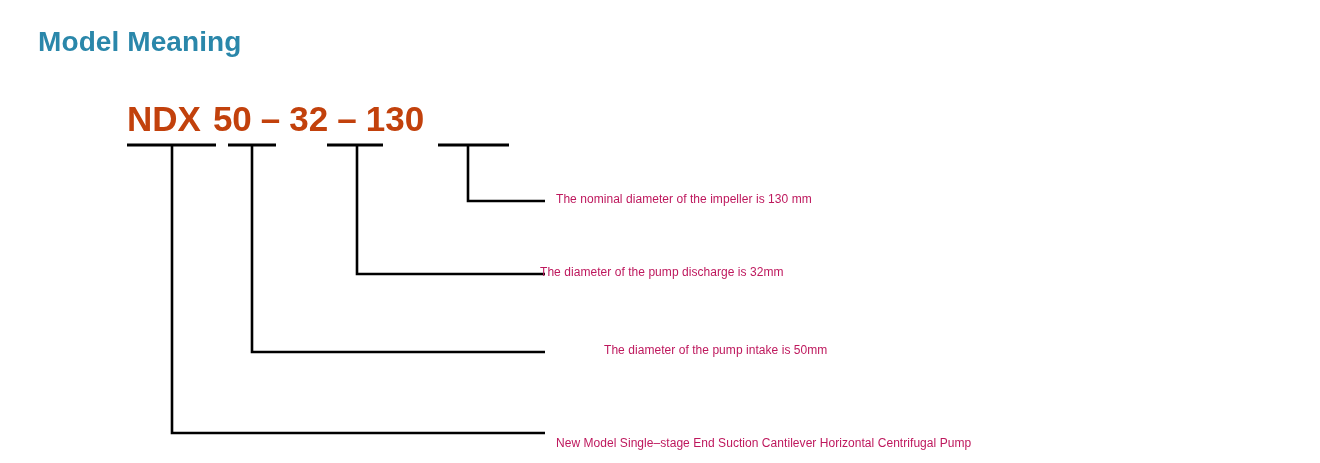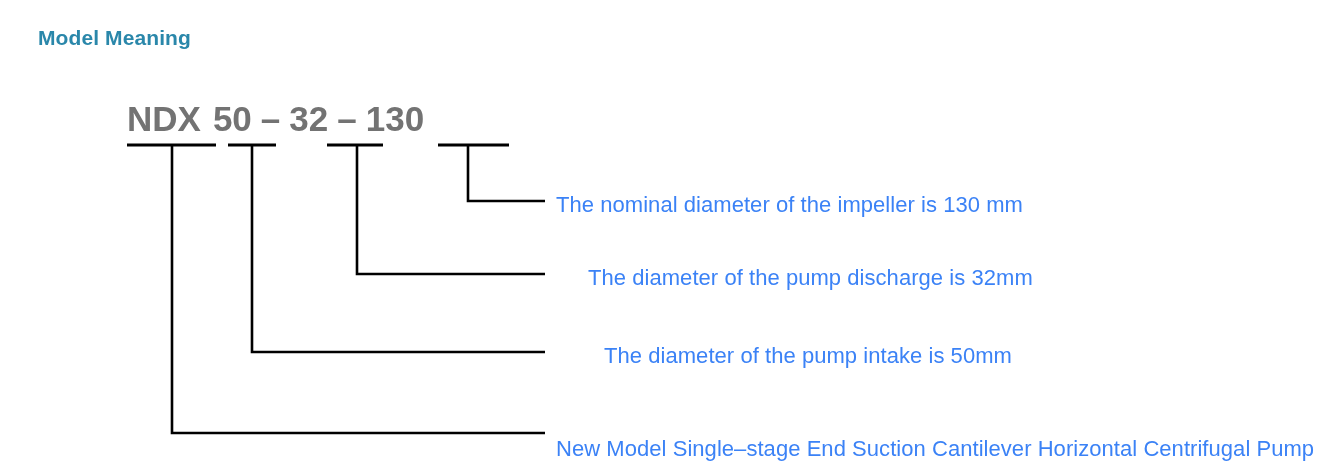--- a/index.html
+++ b/index.html
@@ -12,33 +12,33 @@
     width: 1320px;
     height: 463px;
     background: #ffffff;
     overflow: hidden;
     font-family: "Liberation Sans", sans-serif;
   }
   #title {
     position: absolute;
     left: 38px;
     top: 26px;
-    font-size: 21px;
+    font-size: 28px;
     font-weight: bold;
     color: #2a87aa;
     letter-spacing: 0.1px;
     white-space: nowrap;
   }
   #modelcode {
     position: absolute;
     left: 127px;
     top: 98px;
     font-size: 35px;
     font-weight: bold;
-    color: #737373;
+    color: #c2410c;
     white-space: nowrap;
     letter-spacing: 0px;
     line-height: 42px;
   }
   #modelcode .seg { display: inline-block; }
   #modelcode .dash {
     display: inline-block;
     padding: 0 9px;
   }
   #modelcode .gap {
@@ -48,22 +48,22 @@
   .diagram {
     position: absolute;
     left: 0;
     top: 0;
     width: 1320px;
     height: 463px;
     pointer-events: none;
   }
   .label {
     position: absolute;
-    font-size: 22px;
-    color: #3b82f6;
+    font-size: 12px;
+    color: #be185d;
     white-space: nowrap;
     font-weight: normal;
     letter-spacing: 0.05px;
   }
 </style>
 </head>
 <body>
 
 <div id="page">
 
@@ -86,19 +86,19 @@
       <polyline points="357,145 357,274 545,274" stroke-width="2.6"></polyline>
 
       <polyline points="252,145 252,352 545,352" stroke-width="2.6"></polyline>
 
       <polyline points="172,145 172,433 545,433" stroke-width="2.6"></polyline>
     </g>
   </svg>
 
   <div class="label" style="left:556px; top:192px;">The nominal diameter of the impeller is 130 mm</div>
 
-  <div class="label" style="left:588px; top:265px;text-align:center;">The diameter of the pump discharge is 32mm</div>
+  <div class="label" style="left:540px; top:265px;text-align:center;">The diameter of the pump discharge is 32mm</div>
 
   <div class="label" style="left:556px; top:343px;margin-left:48px;">The diameter of the pump intake is 50mm</div>
 
   <div class="label" style="left:556px; top:436px;">New Model Single–stage End Suction Cantilever Horizontal Centrifugal Pump</div>
 
 </div>
 
 </body></html>

